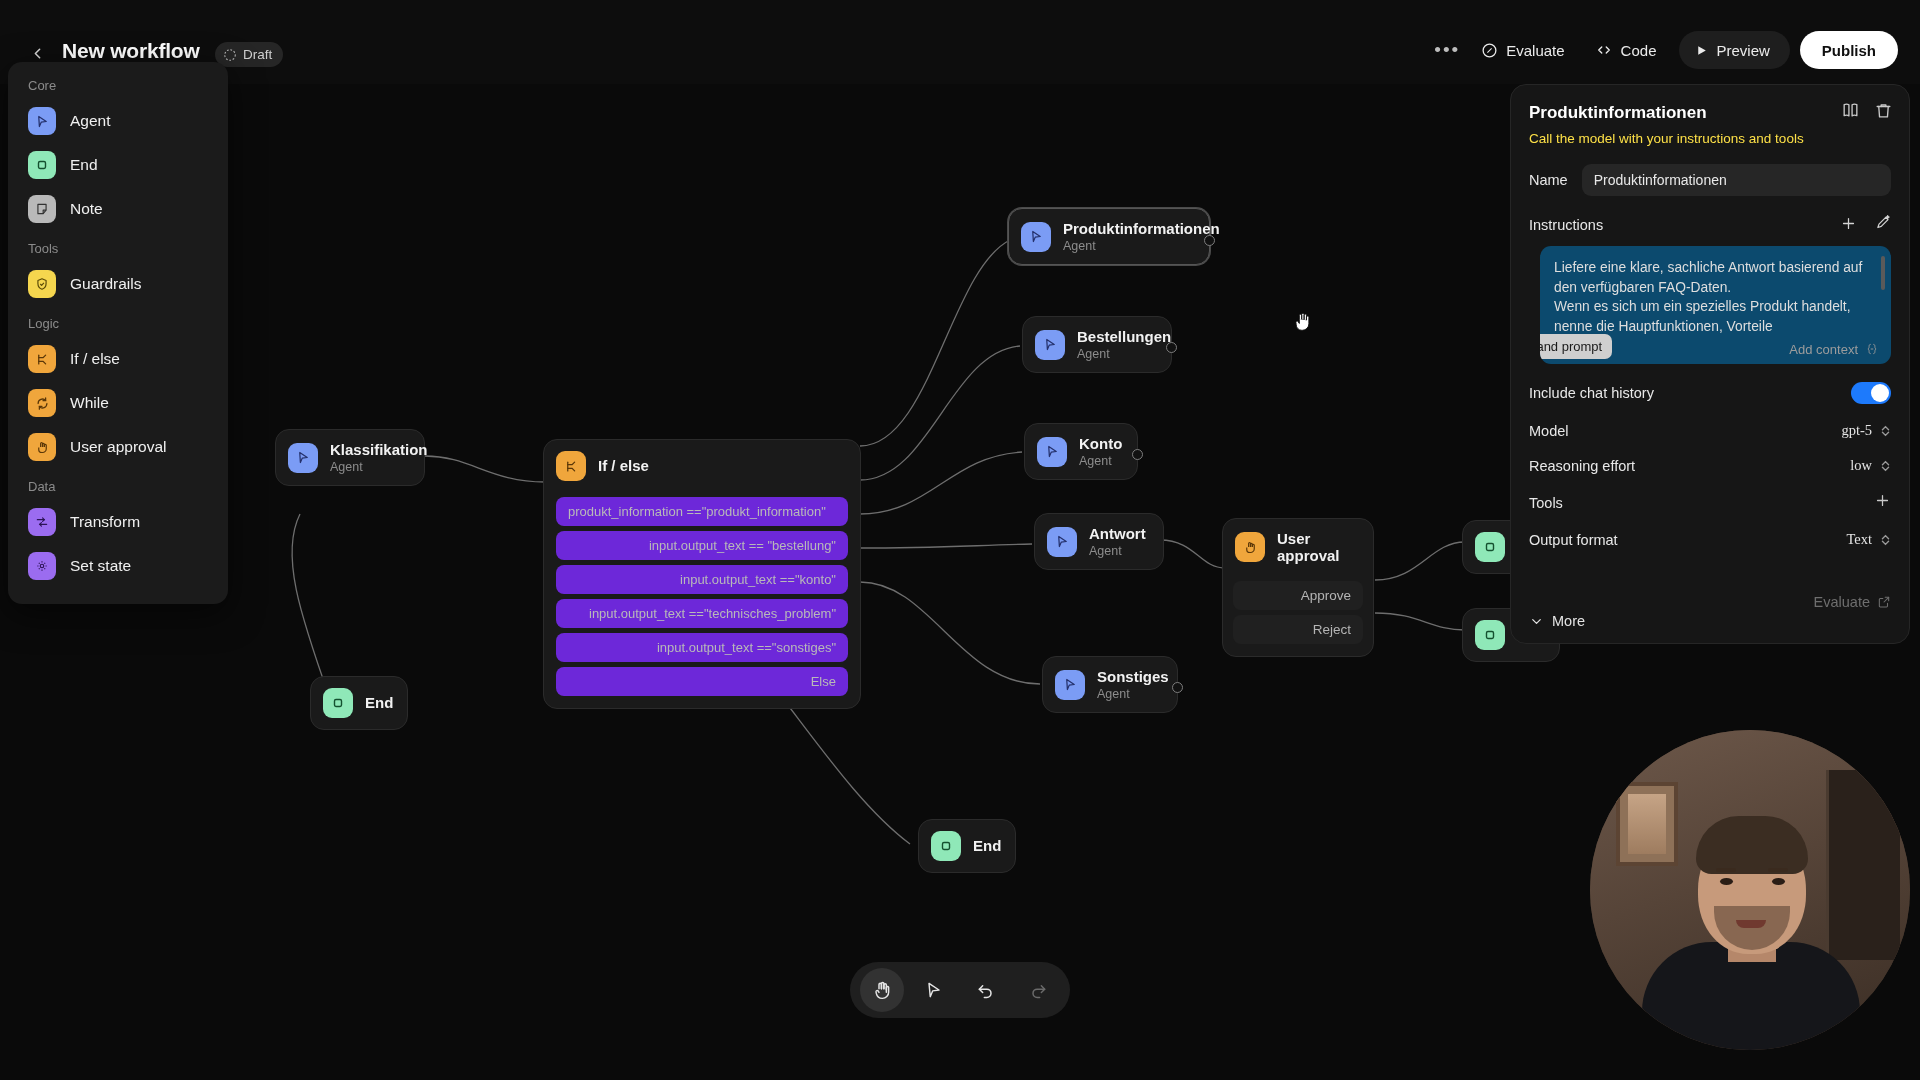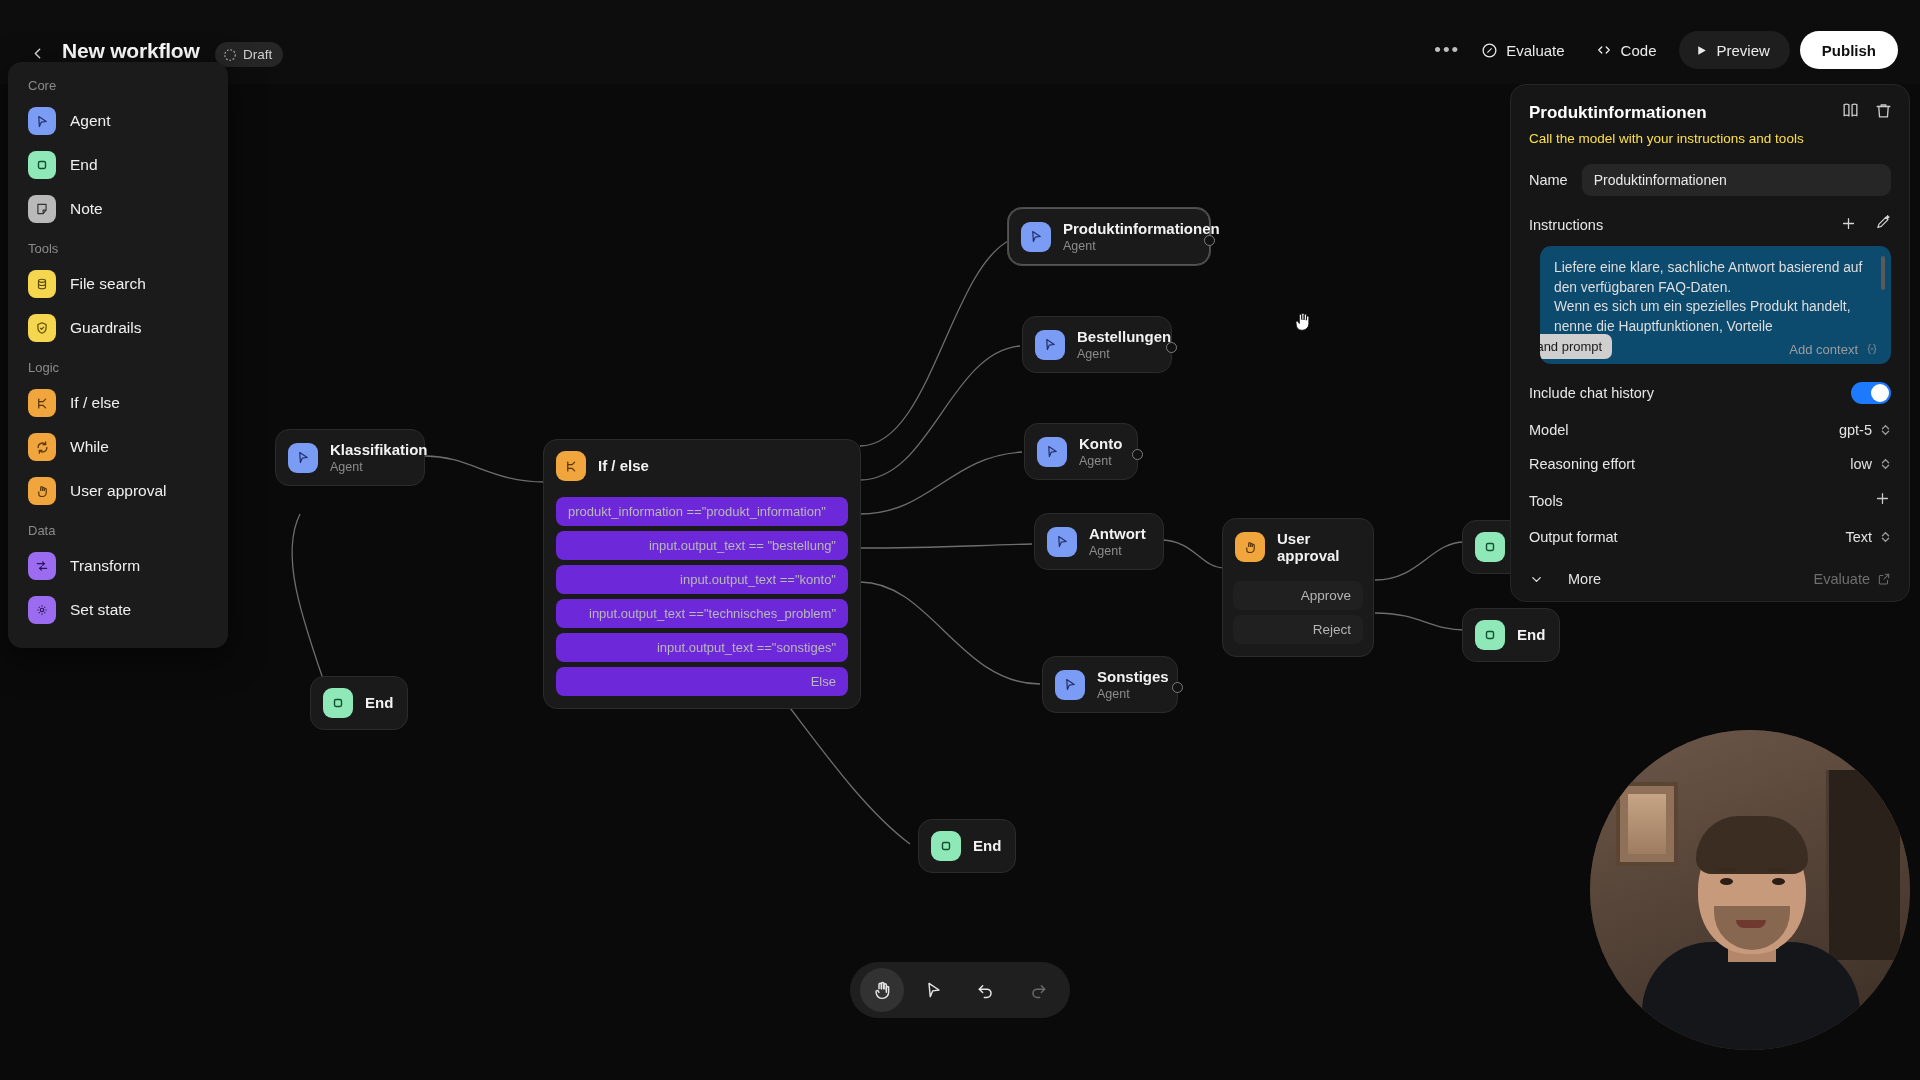--- a/index.html
+++ b/index.html
@@ -127,23 +127,23 @@
   .prompt-text { font-size: 13.8px; line-height: 1.42; color: #dedede; white-space: pre-wrap; }
   .prompt-scroll { position: absolute; right: 6px; top: 10px; width: 4px; height: 34px; border-radius: 2px; background: #5a5a5a; }
   .prompt-foot { position: absolute; left: 0; right: 0; bottom: 6px; display: flex; align-items: center; justify-content: space-between; padding: 0 12px; }
   .add-context { font-size: 13px; color: #9c9c9c; display: flex; align-items: center; gap: 7px; }
   .tooltip {
     position: absolute; left: -36px; top: 88px; background: #cfcfcf; color: #1a1a1a;
     font-size: 13px; padding: 5px 10px; border-radius: 7px; white-space: nowrap; z-index: 5;
   }
   .toggle { width: 40px; height: 22px; border-radius: 11px; background: #1d7afc; position: relative; }
   .toggle .knob { position: absolute; right: 2px; top: 2px; width: 18px; height: 18px; border-radius: 50%; background: #fff; }
-  .val { font-size: 14.5px; color: #e4e4e4; display: flex; align-items: center; gap: 8px; }
+  .val { font-size: 14.5px; color: #e4e4e4; display: flex; align-items: center; gap: 8px; font-family: Liberation Serif, serif; }
   .insp-foot { display: flex; align-items: center; justify-content: space-between; margin-top: 26px; }
-  .more { display: flex; align-items: center; gap: 24px; font-size: 14.5px; color: #e4e4e4; }
+  .more { display: flex; align-items: center; gap: 8px; font-size: 14.5px; color: #e4e4e4; margin-top: 39px; }
   .evaluate-link { display: flex; align-items: center; gap: 7px; font-size: 14.5px; color: #6e6e6e; }
 
   
   .dock {
     position: absolute; left: 850px; top: 962px; width: 220px; height: 56px;
     background: #1f1f1f; border-radius: 28px; display: flex; align-items: center;
     justify-content: space-around; padding: 0 6px;
   }
   .dock-btn { width: 44px; height: 44px; border-radius: 50%; display: flex; align-items: center; justify-content: center; color: #e6e6e6; cursor: pointer; }
   .dock-btn.active { background: #323232; }
@@ -437,30 +437,20 @@
             <path d="M5 4h14v10l-5 6H5z"></path>
             <path d="M19 14h-5v6"></path>
           </svg>
       </div>
       <div class="pal-label">Note</div>
     </div>
 
     <div class="pal-group">Tools</div>
     <div class="pal-item">
       <div class="pal-ico" style="background:#f5d64e;">
-        <svg width="14" height="14" viewBox="0 0 24 24" fill="none" stroke="#5a4a06" stroke-width="2">
-            <ellipse cx="12" cy="6.5" rx="6" ry="2.6"></ellipse>
-            <path d="M6 6.5v11c0 1.4 2.7 2.6 6 2.6s6-1.2 6-2.6v-11"></path>
-            <path d="M6 12c0 1.4 2.7 2.6 6 2.6s6-1.2 6-2.6"></path>
-          </svg>
-      </div>
-      <div class="pal-label">File search</div>
-    </div>
-    <div class="pal-item">
-      <div class="pal-ico" style="background:#f5d64e;">
         <svg width="14" height="14" viewBox="0 0 24 24" fill="none" stroke="#5a4a06" stroke-width="2" stroke-linejoin="round">
             <path d="M12 3l7 3v5c0 5-3.3 8.6-7 10-3.7-1.4-7-5-7-10V6z"></path>
             <polyline points="9 12 11.3 14.2 15.3 10"></polyline>
           </svg>
       </div>
       <div class="pal-label">Guardrails</div>
     </div>
 
     <div class="pal-group">Logic</div>
     <div class="pal-item">

